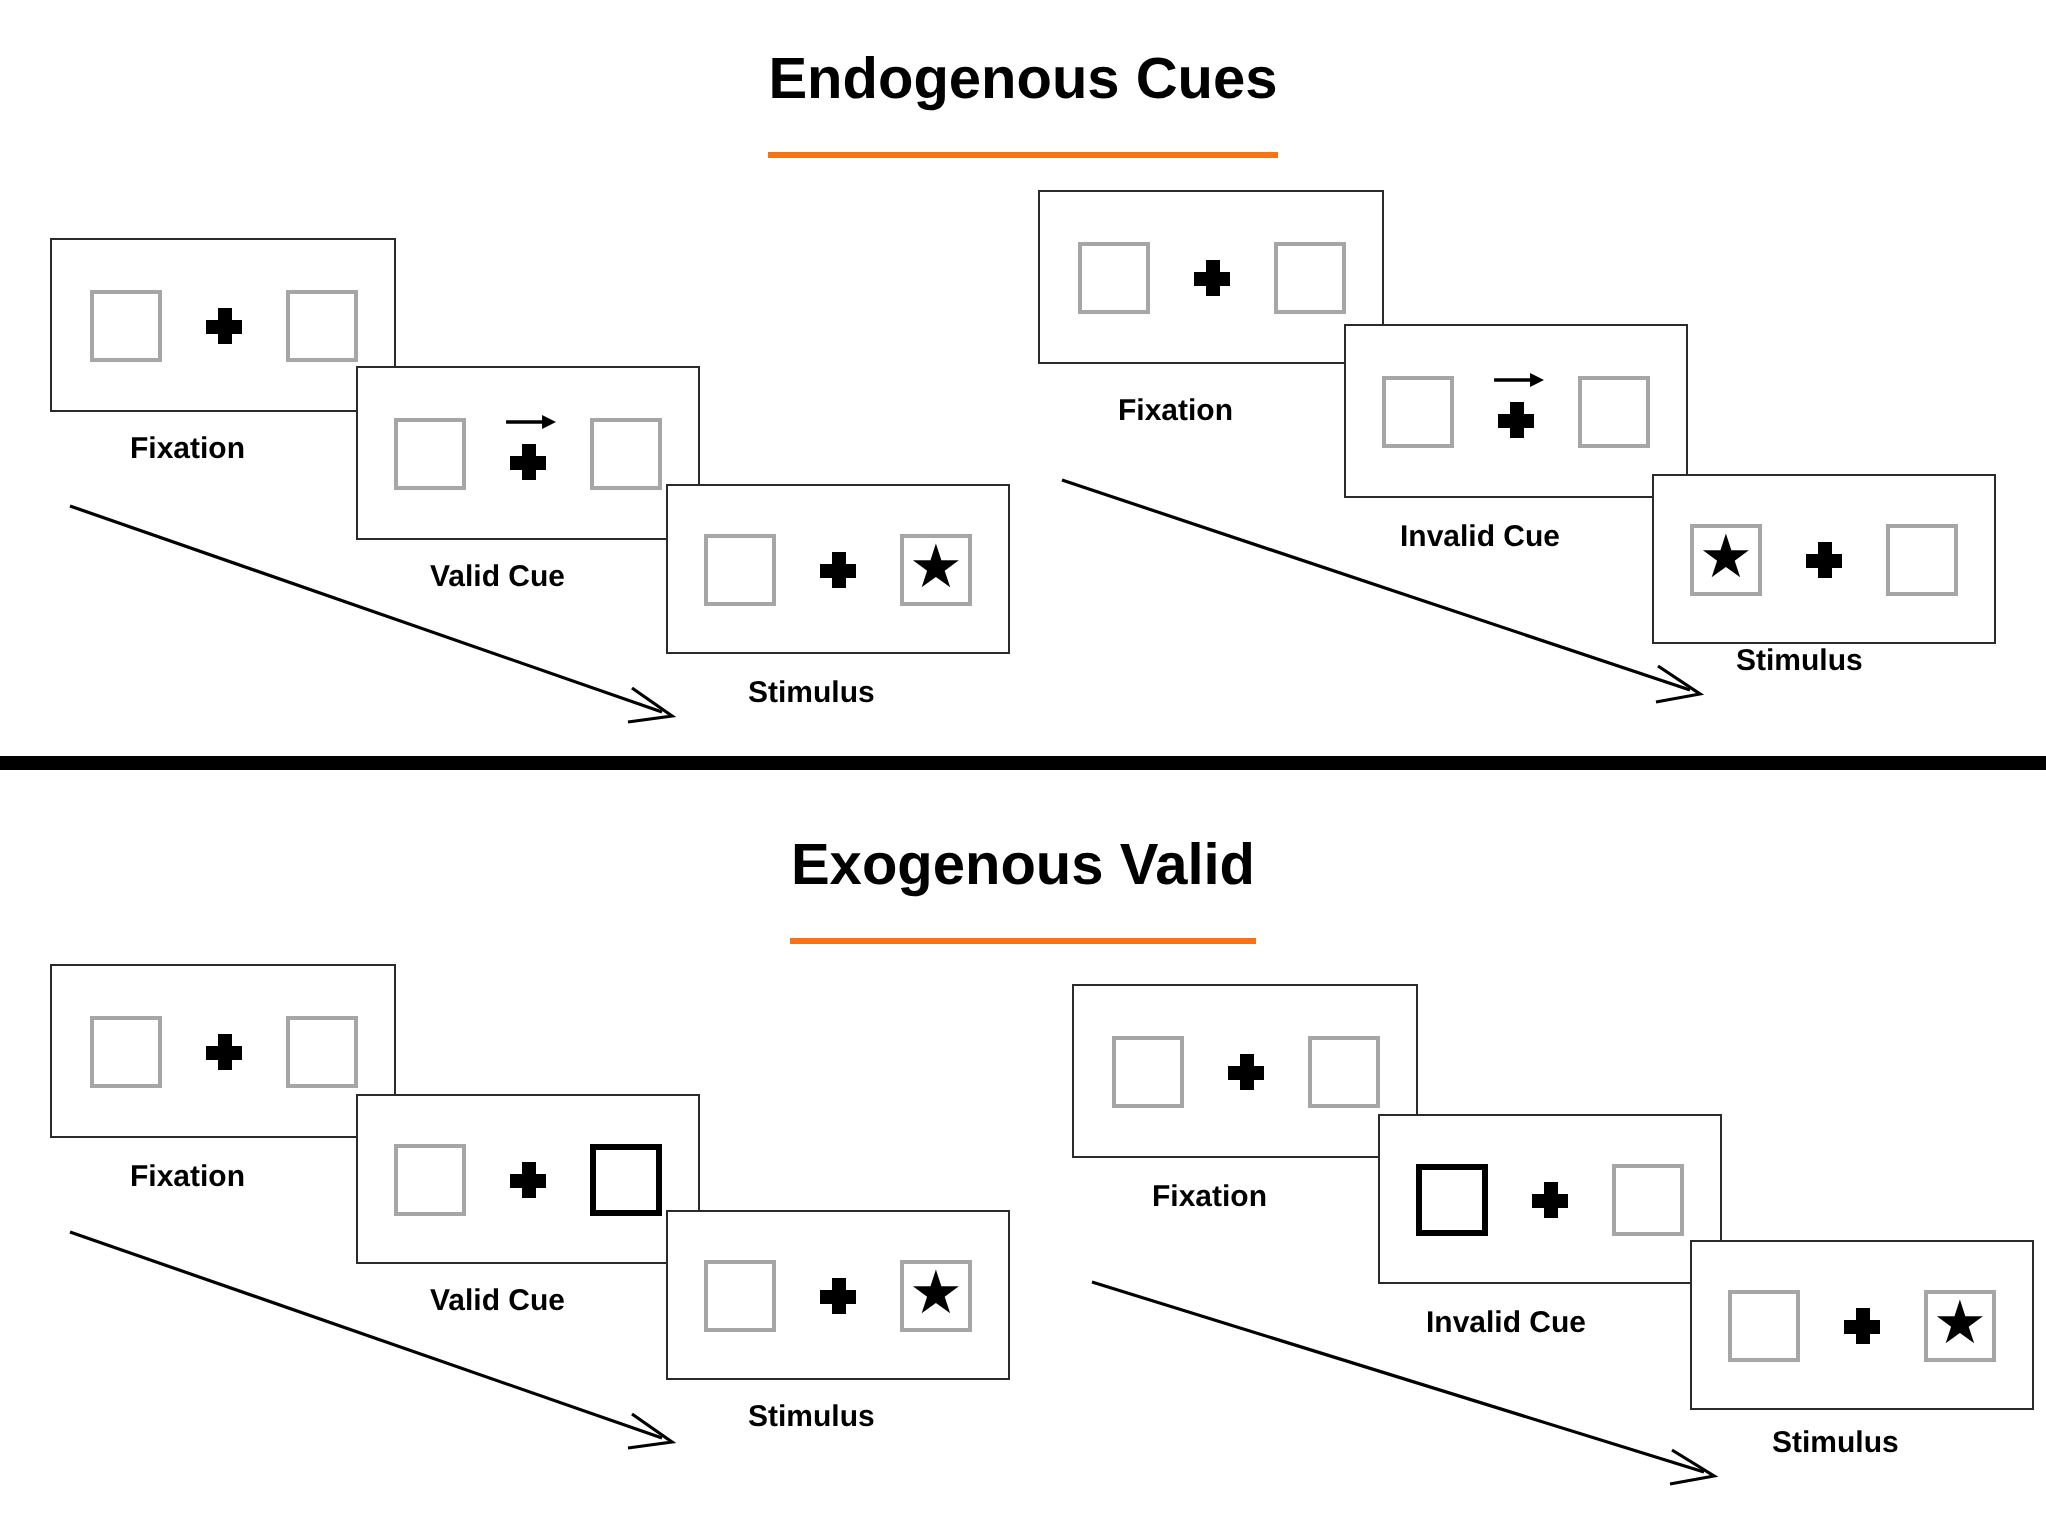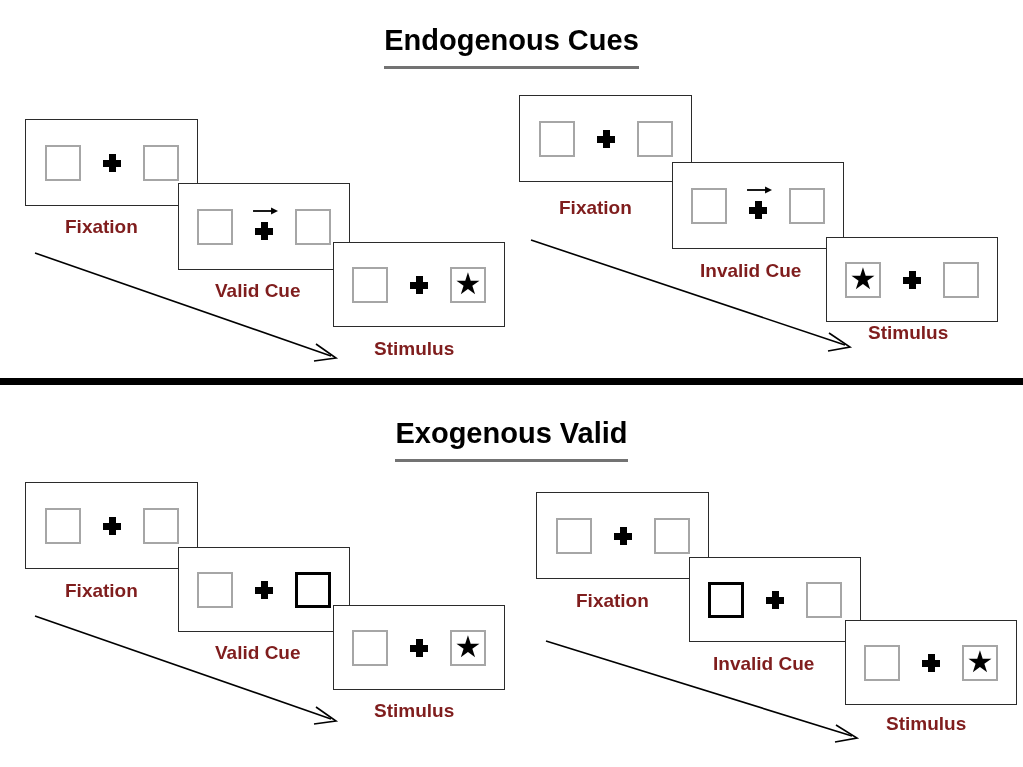--- a/index.html
+++ b/index.html
@@ -25,22 +25,22 @@
     position: absolute;
     width: 100%;
     left: 0;
     text-align: center;
     font-size: 29px;
     font-weight: bold;
     color: #000000;
     letter-spacing: 0px;
   }
   .section-title span {
-    border-bottom: 3px solid #737373;
-    padding-bottom: 10px;
+    border-bottom: 3px solid #f97316;
+    padding-bottom: 20px;
   }
 
   
   .divider {
     position: absolute;
     left: 0;
     width: 1023px;
     height: 7px;
     background: #000000;
   }
@@ -118,23 +118,23 @@
     top: 0px;
     left: 50%;
     transform: translateX(-46%);
     width: 26px;
     height: 12px;
   }
 
   
   .caption {
     position: absolute;
-    font-size: 19px;
+    font-size: 15px;
     font-weight: bold;
-    color: #7f1d1d;
+    color: #000000;
     white-space: nowrap;
   }
 
   
   .time-arrow {
     position: absolute;
     overflow: visible;
   }
 </style>
 </head>

